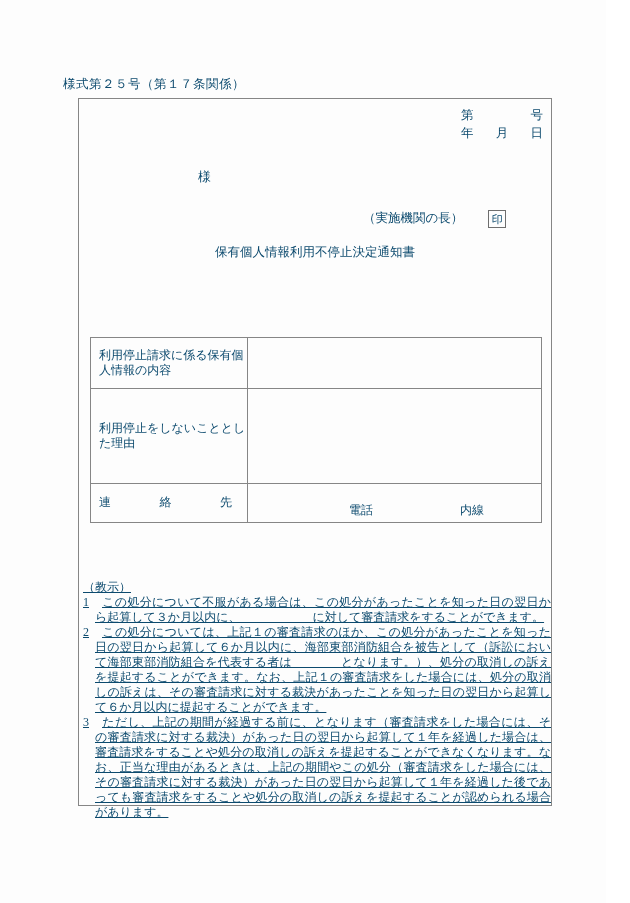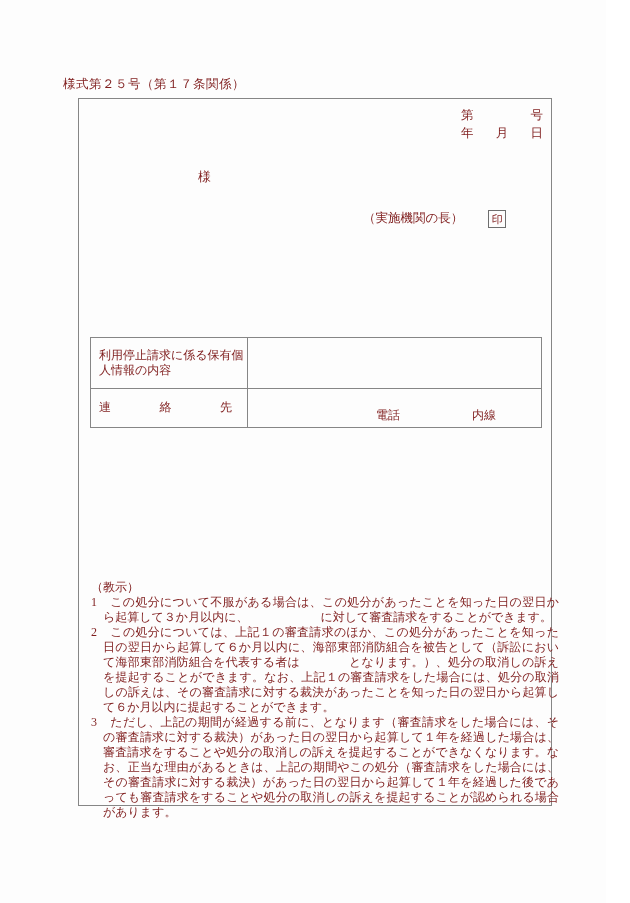--- a/index.html
+++ b/index.html
@@ -2,21 +2,21 @@
 <html><head>
 <meta charset="utf-8">
 <style>
   * { margin:0; padding:0; box-sizing:border-box; }
   html,body { background:#ffffff; }
   .page {
     position:relative;
     width:606px; height:903px;
     background:#fdfdfd;
     font-family:"Liberation Serif","DejaVu Serif",serif;
-    color:#7f1d1d;
+    color:#0c4a6e;
     overflow:hidden;
   }
   .form-label {
     position:absolute; left:63px; top:76px;
     font-size:12.5px; letter-spacing:.5px;
   }
   .outer-box {
     position:absolute; left:78px; top:98px;
     width:474px; height:708px;
     border:1px solid #868686;
@@ -81,27 +81,28 @@
   .form-table td { width:294px; }
   tr.row-content  { height:51px; }
   tr.row-docname  { height:56px; }
   tr.row-reason   { height:95px; }
   tr.row-contact  { height:39px; }
   .contact-spread {
     display:flex; justify-content:space-between;
     padding-right:14px;
   }
   td.phone-cell { position:relative; }
-  .phone-label { position:absolute; left:128px; bottom:4px; }
-  .ext-label   { position:absolute; left:224px; bottom:4px; }
+  .phone-label { position:absolute; left:101px; bottom:4px; }
+  .ext-label   { position:absolute; left:212px; bottom:4px; }
   
   .notice {
-    position:absolute; left:12px; top:481px; width:468px;
+    position:absolute; left:4px; top:481px; width:468px;
     font-size:12px; line-height:15px;
     text-align:justify;
+    text-decoration:underline;
   }
   .notice-item {
     padding-left:12px; text-indent:-12px;
   }
   .notice-num { margin-right:13px; }
 </style>
 </head>
 <body>
 
 <div class="page">
@@ -122,26 +123,31 @@
       </div>
     </div>
 
     <div class="addressee">様</div>
 
     <div class="issuer-row">
       <span>（実施機関の長）</span>
       <span class="seal-box">印</span>
     </div>
 
+    <div class="doc-title">保有個人情報利用不停止決定通知書</div>
 
 
     <table class="form-table">
       <tbody>
           <tr class="row-content">
         <th>利用停止請求に係る保有個人情報の内容</th>
+        <td></td>
+      </tr>
+      <tr class="row-reason">
+        <th>利用停止をしないこととした理由</th>
         <td></td>
       </tr>
       <tr class="row-contact">
         <th>
           <div class="contact-spread">
             <span>連</span>
             <span>絡</span>
             <span>先</span>
           </div>
         </th>

